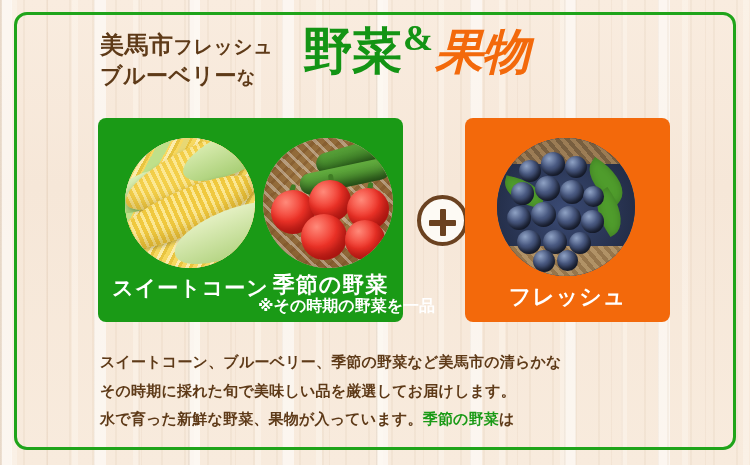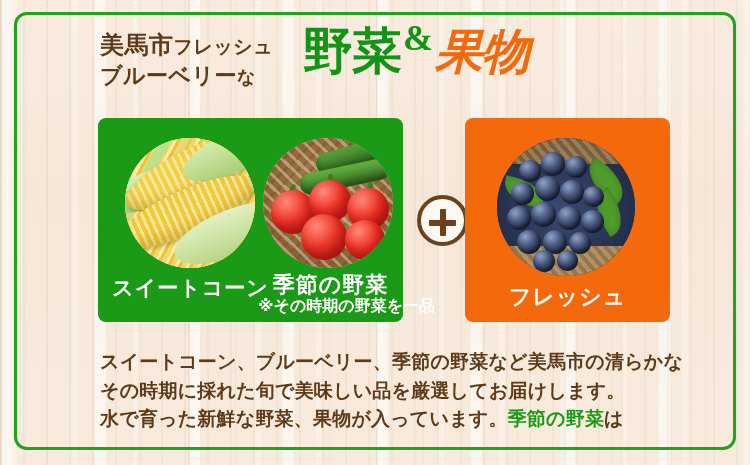--- a/index.html
+++ b/index.html
@@ -125,21 +125,21 @@
 
   
   #plus{position:absolute;left:417px;top:195px;width:51px;height:51px;border-radius:50%;
     background:#fdfaf4;border:4px solid #6B4220;box-sizing:border-box;}
   #plus .bar{position:absolute;background:#6B4220;border-radius:1px;}
   #plus .h{left:8px;top:20.5px;width:27px;height:6px;}
   #plus .v{left:18.5px;top:10px;width:6px;height:27px;}
 
   
   #desc{position:absolute;left:100px;top:348px;width:570px;color:#5E3A18;
-    font-size:19px;font-weight:bold;line-height:28.5px;letter-spacing:.2px;}
+    font-size:15px;font-weight:bold;line-height:28.5px;letter-spacing:.2px;}
   #desc .hl{color:#1A9A16;}
   #desc .ln{white-space:nowrap;display:block;}
 </style>
 </head>
 <body>
 
 <div id="stage">
   <div id="grain"></div>
   <div id="frame"></div>
 

